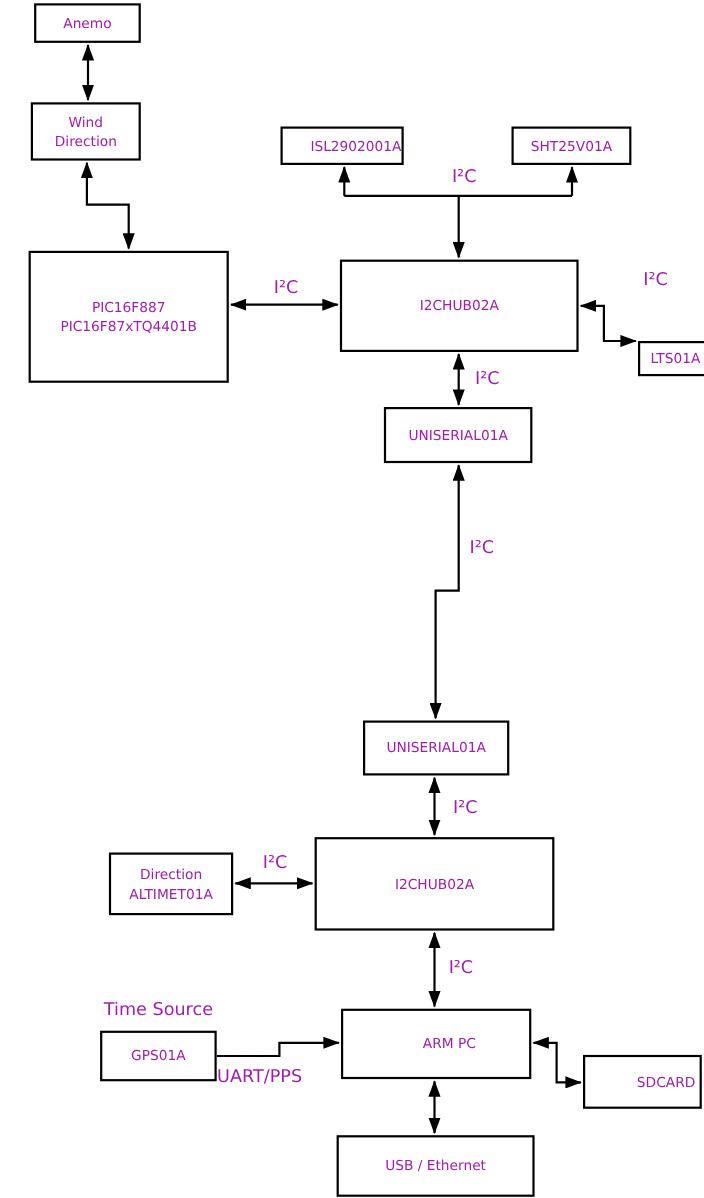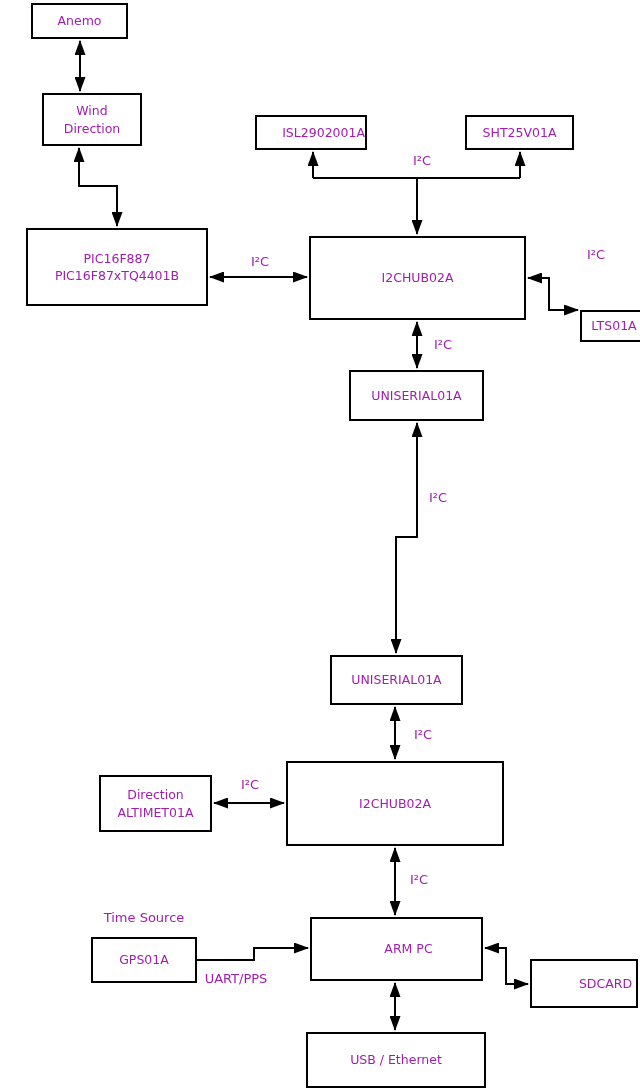--- a/index.html
+++ b/index.html
@@ -32,21 +32,21 @@
     align-items: center;
     justify-content: center;
     text-align: center;
     font-size: 12.5px;
     line-height: 1.4;
     white-space: nowrap;
   }
   .edge-label {
     position: absolute;
     transform: translate(-50%, -50%);
-    font-size: 13px;
+    font-size: 16px;
     white-space: nowrap;
   }
 </style>
 </head>
 <body>
 
 <div class="canvas">
 
   <svg class="edges" viewBox="0 0 640 1089" xmlns="http://www.w3.org/2000/svg">
     <defs>
@@ -71,25 +71,25 @@
       <path d="M 173 960 L 230 960 L 230 948 L 284 948" marker-end="url(#arrow)"></path>
       <path d="M 461 948 L 482 948 L 482 984 L 504 984" marker-start="url(#arrow)" marker-end="url(#arrow)"></path>
       <path d="M 371 983 L 371 1030" marker-start="url(#arrow)" marker-end="url(#arrow)"></path>
     </g>
   </svg>
 
   <div id="nodes-root">
       <div class="node" style="left: 7px; top: 3px; width: 97px; height: 36px;">
         <span>Anemo</span>
       </div>
-      <div class="node" style="left: 18px; top: 93px; width: 100px; height: 53px;">
+      <div class="node" style="left: 4px; top: 93px; width: 100px; height: 53px;">
         <span>Wind</span>
         <span>Direction</span>
       </div>
-      <div class="node" style="left: 2px; top: 228px; width: 182px; height: 78px;">
+      <div class="node" style="left: 2px; top: 228px; width: 182px; height: 120px;">
         <span>PIC16F887</span>
         <span>PIC16F87xTQ4401B</span>
       </div>
       <div class="node" style="left: 231px; top: 115px; width: 112px; height: 35px; align-items: flex-end;">
         <span>ISL2902001A</span>
       </div>
       <div class="node" style="left: 441px; top: 115px; width: 109px; height: 35px;">
         <span>SHT25V01A</span>
       </div>
       <div class="node" style="left: 285px; top: 236px; width: 217px; height: 84px;">

